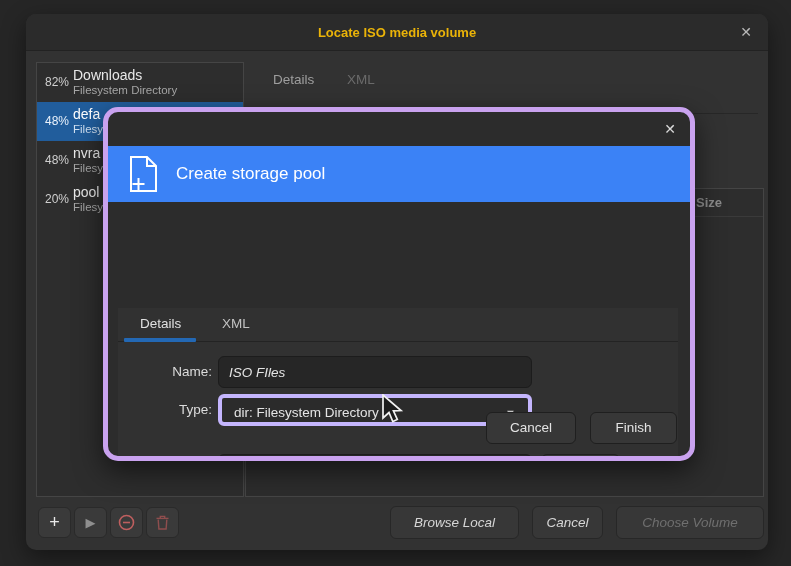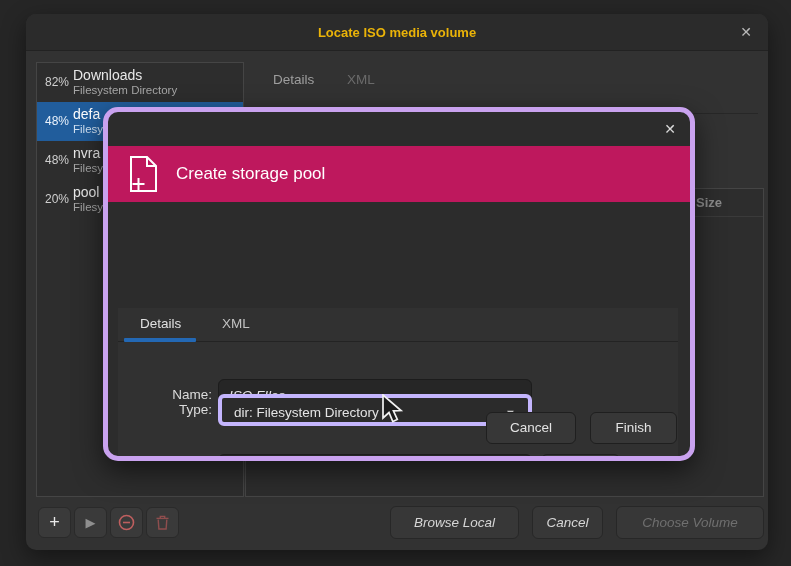--- a/index.html
+++ b/index.html
@@ -106,21 +106,21 @@
   }
   .dlg-titlebar {
     left:0; top:0; width:582px; height:34px;
     background:#242424; border-bottom:1px solid #1a1a1a;
   }
   .dlg-titlebar .title {
     width:100%; text-align:center; line-height:34px;
     font-size:13px; font-weight:bold; color:#e6e6e6;
   }
   .dlg-close { right:14px; top:0; height:34px; line-height:34px; color:#dadada; font-size:14px; }
-  .banner { left:0; top:34px; width:582px; height:56px; background:#be185d;
+  .banner { left:0; top:34px; width:582px; height:56px; background:#3b82f6;
     display:flex; align-items:center; }
   .banner svg { margin-left:18px; }
   .banner-label { margin-left:16px; font-size:17px; color:#ffffff; }
 
   .notebook {
     left:10px; top:196px; width:560px; height:182px;
     background:#313131;
   }
   .nb-tabrow { position:absolute; left:0; top:0; width:560px; height:34px;
     border-bottom:1px solid #232323; }
@@ -139,21 +139,21 @@
     background:#262626; border:1px solid #1c1c1c; border-radius:6px;
     color:#e4e4e4; font-size:13.5px; padding:0 10px;
     font-family:"Liberation Sans","DejaVu Sans",sans-serif; outline:none;font-style:italic;
   }
   .combo {
     position:absolute; left:100px; width:314px; height:32px;
     background:#2b2b2b; border:4px solid #c4b5fd; border-radius:6px;
     color:#e4e4e4; font-size:13.5px; line-height:30px; padding:0 12px;
   }
   .combo .arrow { position:absolute; right:12px; top:0; color:#c4c4c4; font-size:11px; }
-  .row-name  { top:48px;margin-top:23px; }
+  .row-name  { top:48px; }
   .row-type  { top:86px; }
   .row-target{ top:146px; }
   .row-name.form-label, .row-type.form-label, .row-target.form-label { }
 
   .browse-btn {
     position:absolute; left:423px; top:146px; width:79px; height:32px;
     background:#373737; border:1px solid #1f1f1f; border-radius:6px;
     color:#e0e0e0; font-size:13.5px; text-align:center; line-height:30px;
     outline:1px dashed #9a9a9a; outline-offset:-4px;
   }

